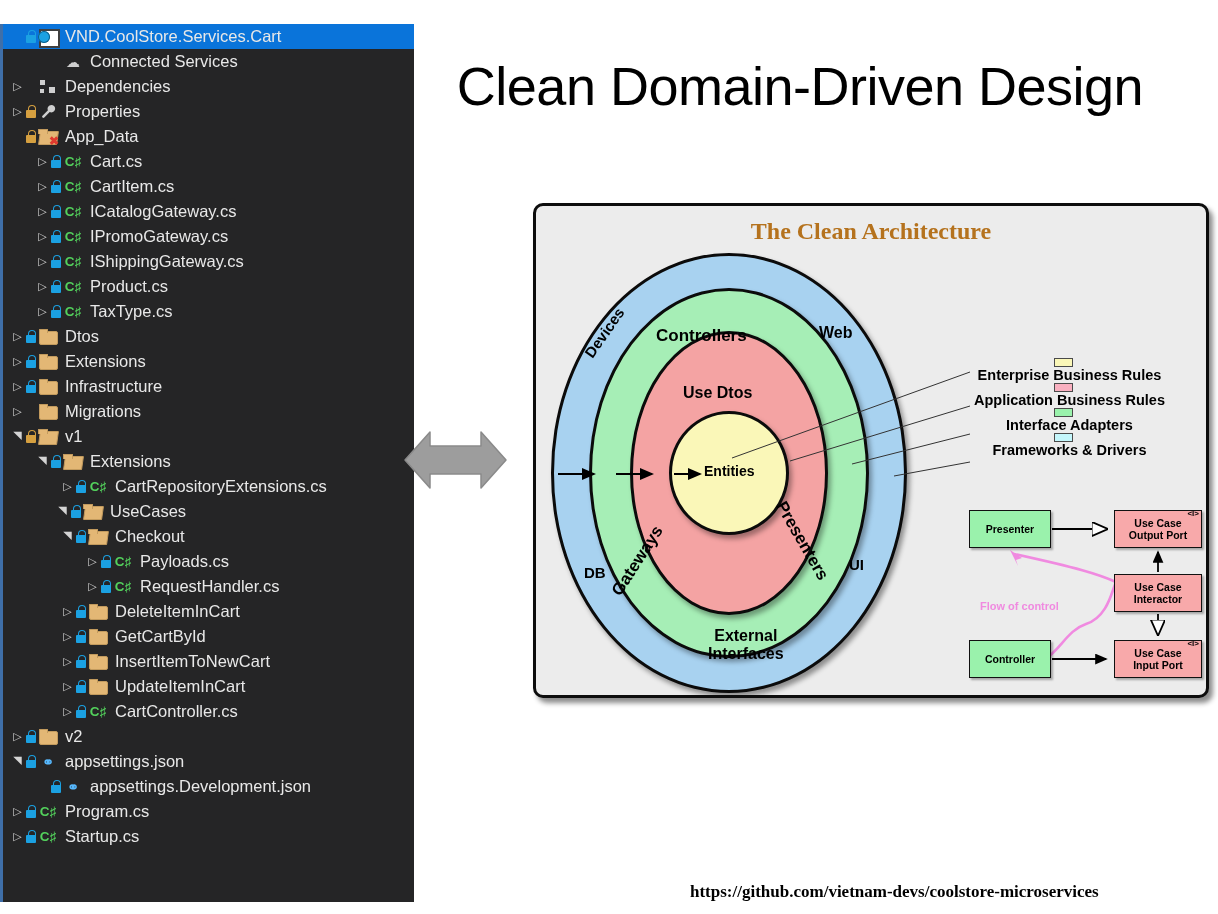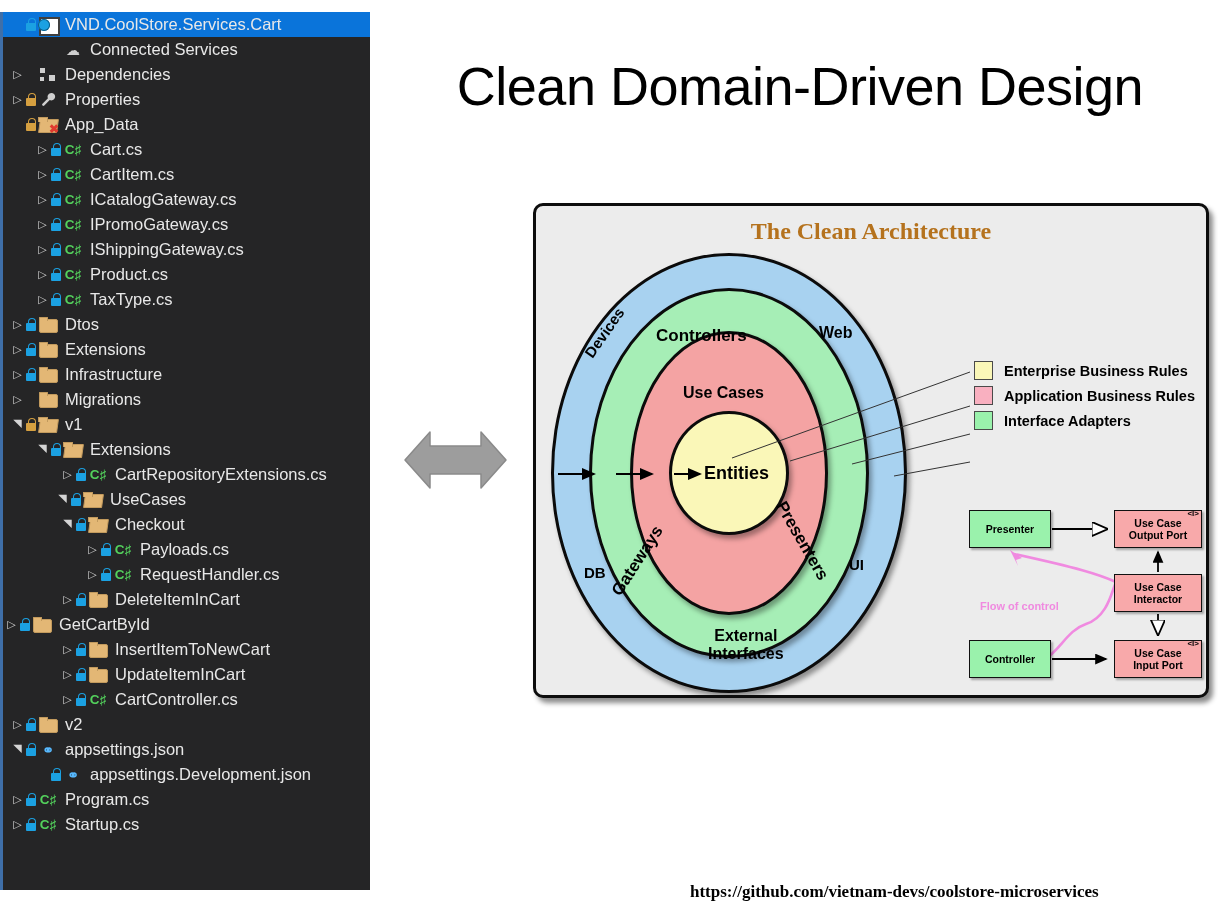--- a/index.html
+++ b/index.html
@@ -12,22 +12,22 @@
     height: 914px;
     position: relative;
     font-family: "Liberation Sans", sans-serif;
     overflow: hidden;
   }
 
   
   #solution-explorer {
     position: absolute;
     left: 0px;
-    top: 12px;
-    width: 370px;
+    top: 24px;
+    width: 414px;
     height: 878px;
     background: #252526;
     border-left: 3px solid #3f6fa8;
     box-sizing: border-box;
     overflow: hidden;
   }
   .tree-row {
     position: relative;
     height: 25px;
     display: flex;
@@ -217,39 +217,40 @@
   .ring-label {
     position:absolute;
     color:#000;
     font-family:"Liberation Sans", sans-serif;
     font-weight:700;
     white-space:nowrap;
     z-index:5;
   }
   #lbl-controllers { left:120px; top:120px; font-size:17px; }
   #lbl-usecases    { left:147px; top:178px; font-size:16px; }
-  #lbl-entities    { left:168px; top:257px; font-size:18px; }
+  #lbl-entities    { left:168px; top:257px; font-size:14px; }
   #lbl-web         { left:283px; top:118px; font-size:16px; }
   #lbl-ui          { left:313px; top:350px; font-size:15px; }
   #lbl-db          { left:48px;  top:358px; font-size:15px; }
   #lbl-devices     { left:40px;  top:118px; font-size:15px; transform: rotate(-55deg); }
   #lbl-gateways    { left:62px;  top:345px; font-size:17px; transform: rotate(-57deg); }
   #lbl-presenters  { left:222px; top:325px; font-size:17px; transform: rotate(60deg); }
   #lbl-external    { left:136px; top:421px; font-size:16px; text-align:center; line-height:1.15;margin-left:36px; }
 
   
   #ca-legend {
     position:absolute;
     left: 438px;
     top: 152px;
     z-index:6;
   }
   .legend-row {
     display:flex; align-items:center;
     height: 25px;
+    flex-direction: column;
   }
   .legend-swatch {
     width:19px; height:19px;
     border:1.5px solid #4a4a4a;
     margin-right:11px;
     box-sizing:border-box;
   }
   .legend-text {
     font-family:"Liberation Sans", sans-serif;
     font-weight:700;
@@ -515,21 +516,21 @@
       <span class="tree-label">RequestHandler.cs</span>
     </div>
     <div class="tree-row" style="padding-left: 56px;">
       <span class="tw-expander">
         <span class="glyph collapsed"></span>
       </span>
       <span class="lock-ico blue"></span>
       <span class="item-ico ico-folder"></span>
       <span class="tree-label">DeleteItemInCart</span>
     </div>
-    <div class="tree-row" style="">
+    <div class="tree-row" style="padding-left: 56px;">
       <span class="tw-expander">
         <span class="glyph collapsed"></span>
       </span>
       <span class="lock-ico blue"></span>
       <span class="item-ico ico-folder"></span>
       <span class="tree-label">GetCartById</span>
     </div>
     <div class="tree-row" style="padding-left: 56px;">
       <span class="tw-expander">
         <span class="glyph collapsed"></span>
@@ -627,21 +628,21 @@
     <line x1="80" y1="268" x2="116" y2="268" stroke="#000" stroke-width="2" marker-end="url(#ah)"></line>
     <line x1="138" y1="268" x2="164" y2="268" stroke="#000" stroke-width="2" marker-end="url(#ah)"></line>
 
     <line x1="196" y1="252" x2="434" y2="166" stroke="#333" stroke-width="1"></line>
     <line x1="254" y1="255" x2="434" y2="200" stroke="#333" stroke-width="1"></line>
     <line x1="316" y1="258" x2="434" y2="228" stroke="#333" stroke-width="1"></line>
     <line x1="358" y1="270" x2="434" y2="256" stroke="#333" stroke-width="1"></line>
   </svg>
 
   <div class="ring-label" id="lbl-controllers">Controllers</div>
-  <div class="ring-label" id="lbl-usecases">Use Cases</div>
+  <div class="ring-label" id="lbl-usecases">Use Dtos</div>
   <div class="ring-label" id="lbl-entities">Entities</div>
   <div class="ring-label" id="lbl-web">Web</div>
   <div class="ring-label" id="lbl-ui">UI</div>
   <div class="ring-label" id="lbl-db">DB</div>
   <div class="ring-label" id="lbl-devices">Devices</div>
   <div class="ring-label" id="lbl-gateways">Gateways</div>
   <div class="ring-label" id="lbl-presenters">Presenters</div>
   <div class="ring-label" id="lbl-external">
     <span>External</span><br>
     <span>Interfaces</span>
@@ -653,20 +654,24 @@
         <span class="legend-text">Enterprise Business Rules</span>
       </div>
       <div class="legend-row">
         <span class="legend-swatch" style="background: rgb(249, 176, 192);"></span>
         <span class="legend-text">Application Business Rules</span>
       </div>
       <div class="legend-row">
         <span class="legend-swatch" style="background: rgb(154, 242, 172);"></span>
         <span class="legend-text">Interface Adapters</span>
       </div>
+      <div class="legend-row">
+        <span class="legend-swatch" style="background: rgb(196, 246, 251);"></span>
+        <span class="legend-text">Frameworks &amp; Drivers</span>
+      </div>
     </div>
 
   <div id="ca-flow">
     <svg style="position:absolute;left:0;top:0;width:238px;height:178px;">
 
       <line x1="86" y1="23" x2="140" y2="23" stroke="#000" stroke-width="1.8" marker-end="url(#ah-open)"></line>
 
       <line x1="192" y1="66" x2="192" y2="46" stroke="#000" stroke-width="1.8" marker-end="url(#ah-sm)"></line>
 
       <line x1="192" y1="108" x2="192" y2="128" stroke="#000" stroke-width="1.8" marker-end="url(#ah-open)"></line>

